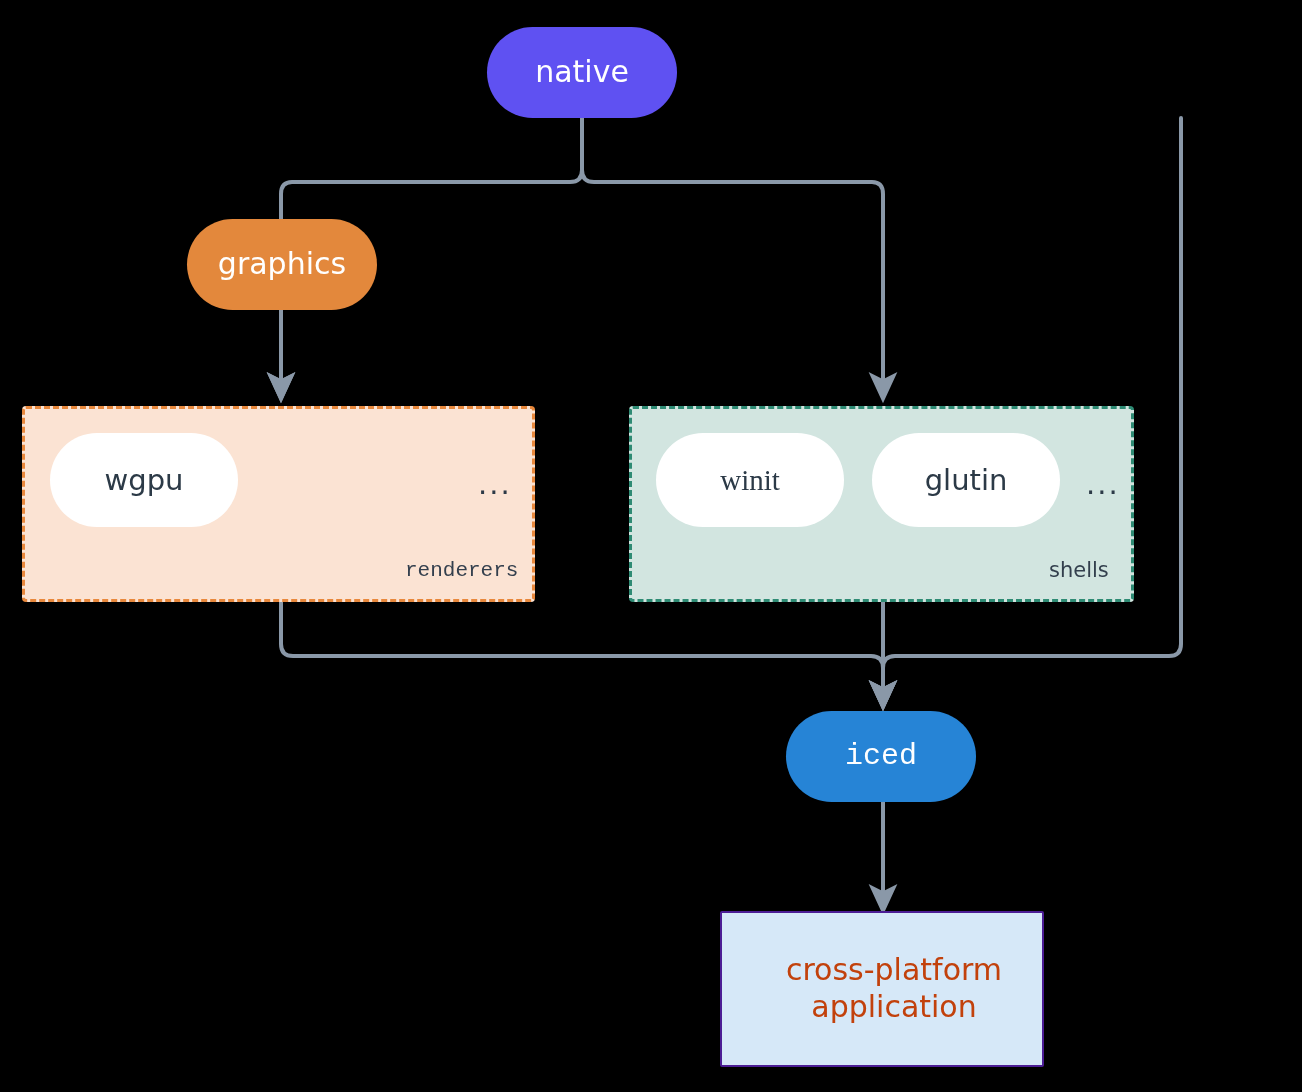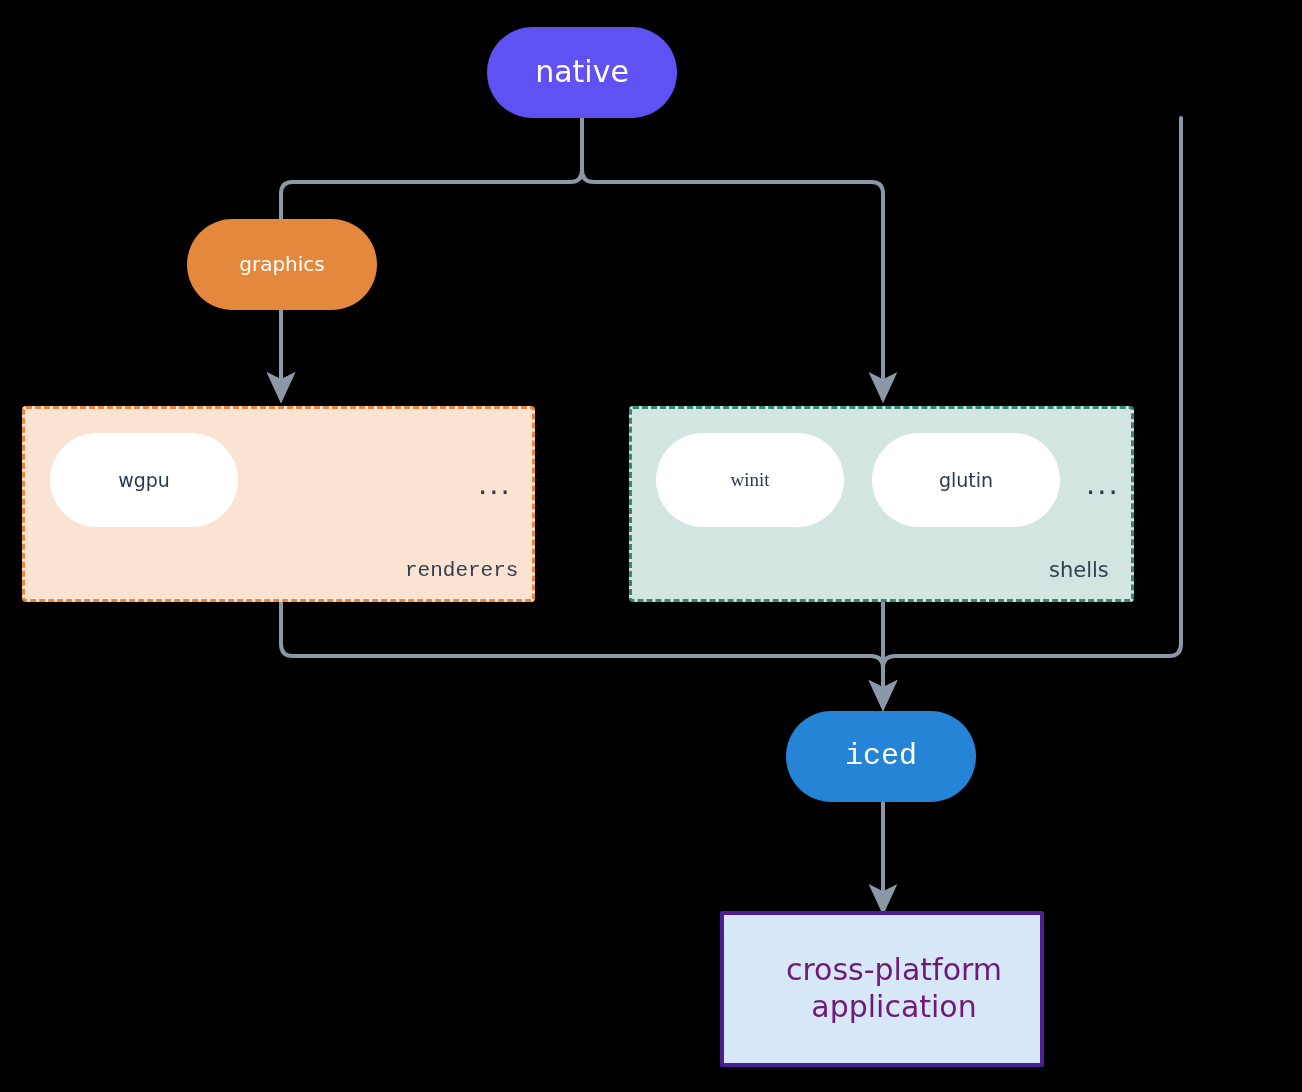--- a/index.html
+++ b/index.html
@@ -39,31 +39,31 @@
     border-radius: 999px;
   }
   .node-native, .node-web {
     background: #5F51F2;
     color: #FFFFFF;
     font-size: 30px;
   }
   .node-graphics {
     background: #E3883C;
     color: #FFFFFF;
-    font-size: 20px;
+    font-size: 30px;
   }
   .node-iced {
     background: #2684D6;
     color: #FFFFFF;
     font-size: 30px;
   }
   .node-app {
     background: #D6E8F8;
-    border: 4px solid #4c1d95;
-    color: #701a75;
+    border: 2px solid #4c1d95;
+    color: #c2410c;
     font-size: 30px;
     border-radius: 2px;
     flex-direction: column;
     padding-left: 24px;
   }
   .node-app span { display: block; }
   .group {
     position: absolute;
     box-sizing: border-box;
     border-radius: 4px;
@@ -77,21 +77,21 @@
     border: 3px dashed #2E8B74;
   }
   .leaf {
     position: absolute;
     display: flex;
     align-items: center;
     justify-content: center;
     background: #FFFFFF;
     border-radius: 999px;
     color: #2C3A47;
-    font-size: 19px;
+    font-size: 29px;
     box-sizing: border-box;
   }
   .dots {
     position: absolute;
     color: #2C3A47;
     font-size: 29px;
     letter-spacing: 2px;
     line-height: 1;
   }
   .group-label {

